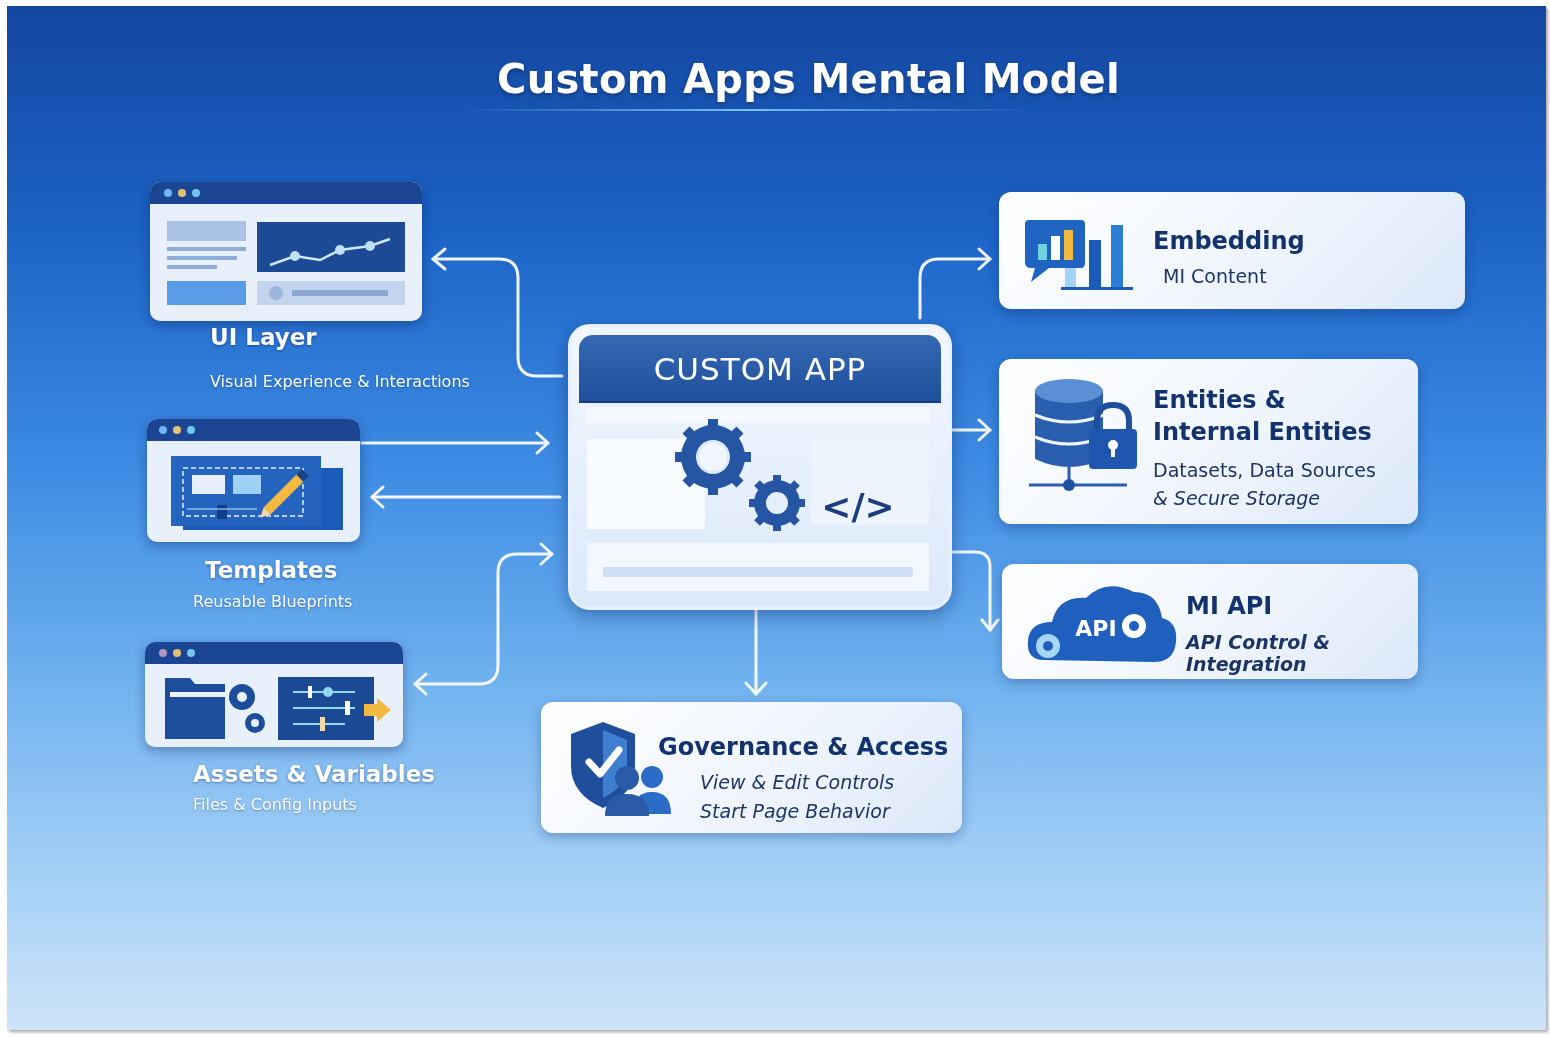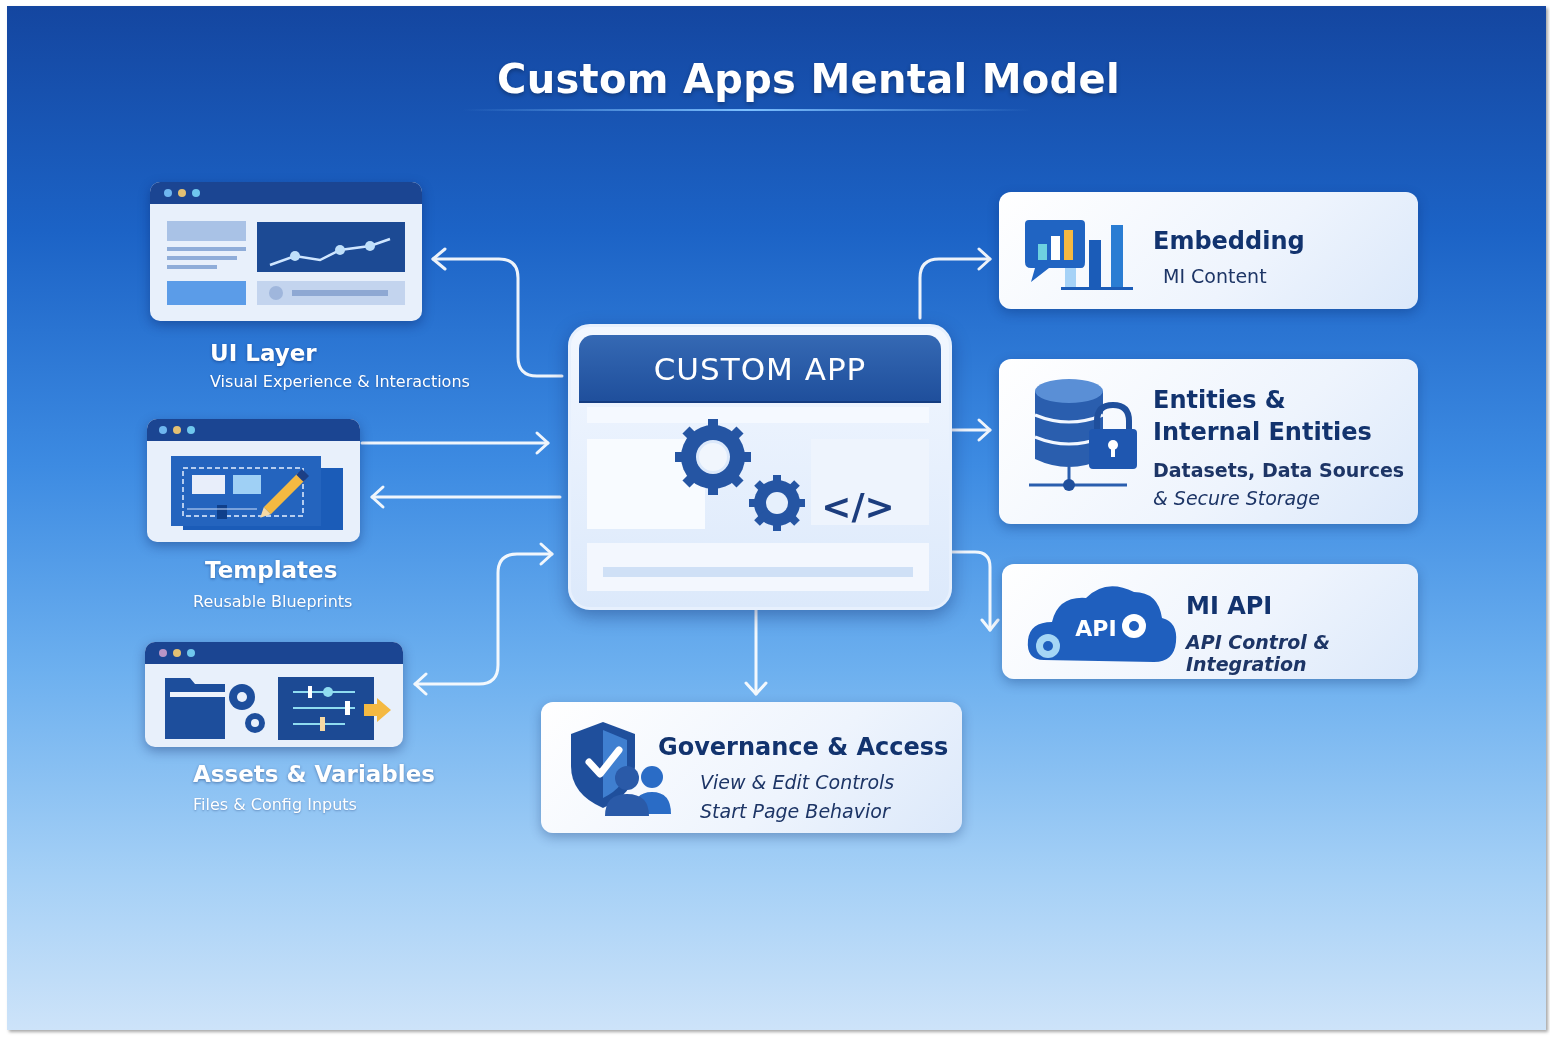--- a/index.html
+++ b/index.html
@@ -75,21 +75,21 @@
       <rect x="107" y="18" width="148" height="50" fill="#1c4a94"></rect>
       <polyline points="120,76 145,67 170,71 190,61 220,57 240,50" transform="translate(0,-15)" fill="none" stroke="#cfe6ff" stroke-width="2.5"></polyline>
       <circle cx="145" cy="52" r="5" fill="#bfe0fb"></circle>
       <circle cx="190" cy="46" r="5" fill="#bfe0fb"></circle>
       <circle cx="220" cy="42" r="5" fill="#bfe0fb"></circle>
       <rect x="107" y="77" width="148" height="24" fill="#c3d4ee"></rect>
       <circle cx="126" cy="89" r="7" fill="#9fb6dc"></circle>
       <rect x="142" y="86" width="96" height="6" fill="#8ea8d3"></rect>
     </svg>
   </div>
-  <div class="lbl-title" style="left:203px; top:334px;">UI Layer</div>
+  <div class="lbl-title" style="left:203px; top:318px;">UI Layer</div>
   <div class="lbl-sub" style="left:203px; top:366px;">Visual Experience &amp; Interactions</div>
 
   <div class="win" style="left:140px; top:413px; width:213px; height:123px;">
     <div class="bar">
       <span class="dot" style="left:12px;background:#6fb7f0"></span>
       <span class="dot" style="left:26px;background:#e3c073"></span>
       <span class="dot" style="left:40px;background:#6fc7ee"></span>
     </div>
     <svg width="213" height="101">
       <rect x="36" y="27" width="160" height="62" fill="#1b5cb8"></rect>
@@ -162,21 +162,21 @@
             <line x1="178" y1="100" x2="234" y2="100"></line>
           <line x1="186" y1="80" x2="226" y2="120"></line>
             <line x1="226" y1="80" x2="186" y2="120"></line>
         </g>
         <circle cx="206" cy="100" r="11" fill="#e6f0fc"></circle>
       </g>
       <text x="287" y="116" text-anchor="middle" font-family="DejaVu Sans, sans-serif" font-weight="bold" font-size="36" fill="#1c3d7e">&lt;/&gt;</text>
     </svg>
   </div>
 
-  <div class="card" style="left:992px; top:186px; width:419px; height:117px;">
+  <div class="card" style="left:992px; top:186px; width:419px; height:117px;padding-left:47px;">
     <svg width="120" height="100" style="position:absolute;left:22px;top:20px;">
       <rect x="44" y="38" width="11" height="38" fill="#a5d2f7"></rect>
       <rect x="68" y="28" width="12" height="48" fill="#1b5cb8"></rect>
       <rect x="90" y="13" width="12" height="63" fill="#2a7dd3"></rect>
       <rect x="40" y="75" width="72" height="3" fill="#1b5cb8"></rect>
       <path d="M8 8 Q4 8 4 12 L4 50 Q4 56 10 56 L14 56 L10 70 L28 56 L60 56 Q64 56 64 50 L64 12 Q64 8 60 8 Z" fill="#2064c2"></path>
       <rect x="17" y="32" width="9" height="16" fill="#6dd1e0"></rect>
       <rect x="30" y="24" width="9" height="24" fill="#ffffff"></rect>
       <rect x="43" y="18" width="9" height="30" fill="#f4b942"></rect>
     </svg>
@@ -193,21 +193,21 @@
       <line x1="44" y1="96" x2="44" y2="114" stroke="#2a5eae" stroke-width="3"></line>
       <line x1="4" y1="114" x2="102" y2="114" stroke="#2a5eae" stroke-width="3"></line>
       <circle cx="44" cy="114" r="6" fill="#1f4f9c"></circle>
       <path d="M72 60 L72 50 Q72 34 88 34 Q104 34 104 50 L104 60" fill="none" stroke="#1f4f9c" stroke-width="6"></path>
       <rect x="64" y="58" width="48" height="40" rx="4" fill="#1f57b0"></rect>
       <circle cx="88" cy="74" r="5" fill="#ffffff"></circle>
       <rect x="86" y="76" width="4" height="10" fill="#ffffff"></rect>
     </svg>
     <div class="card-title" style="left:154px; top:27px;">Entities &amp;</div>
     <div class="card-title" style="left:154px; top:59px;">Internal Entities</div>
-    <div class="card-sub" style="left:154px; top:100px;font-weight:bold;">Datasets, Data Sources</div>
+    <div class="card-sub" style="left:154px; top:100px;">Datasets, Data Sources</div>
     <div class="card-sub it" style="left:154px; top:128px;">&amp; Secure Storage</div>
   </div>
 
   <div class="card" style="left:995px; top:558px; width:416px; height:115px;">
     <svg width="160" height="110" style="position:absolute;left:22px;top:6px;">
       <path d="M20 90 Q2 90 4 70 Q6 52 28 52 Q34 26 62 28 Q82 8 110 22 Q134 22 138 48 Q154 52 152 72 Q150 92 130 92 Z" fill="#1f5fbe"></path>
       <circle cx="24" cy="76" r="12" fill="#a5d6f5"></circle>
         <circle cx="24" cy="76" r="5" fill="#1f5fbe"></circle>
       <circle cx="110" cy="56" r="12" fill="#ffffff"></circle>
         <circle cx="110" cy="56" r="5" fill="#1f5fbe"></circle>

